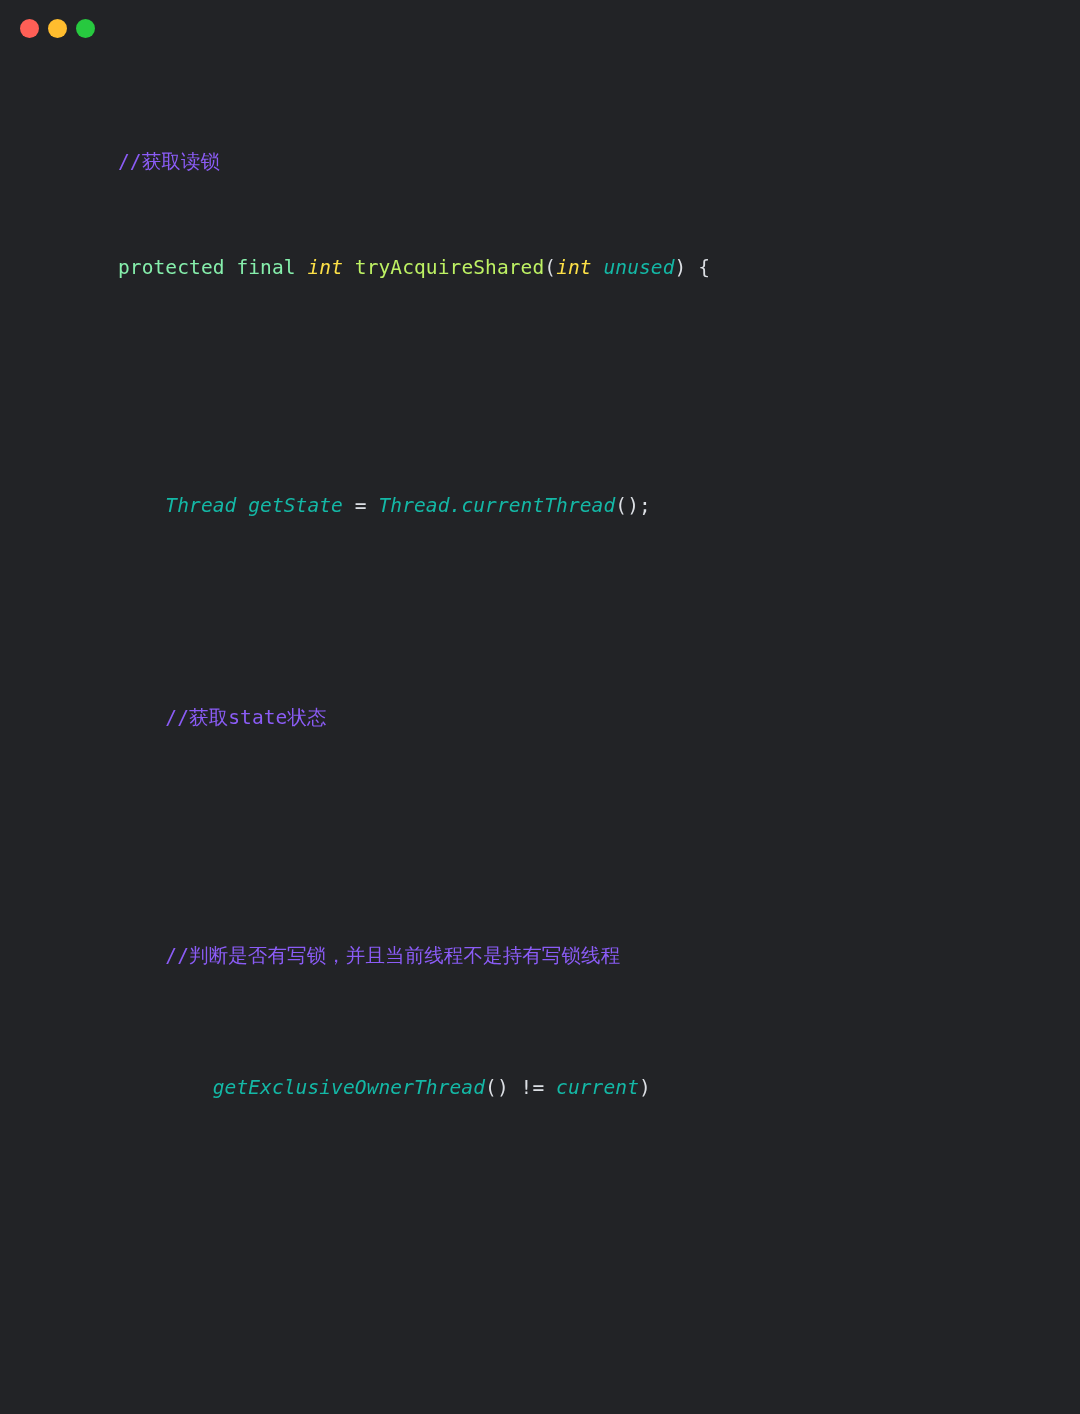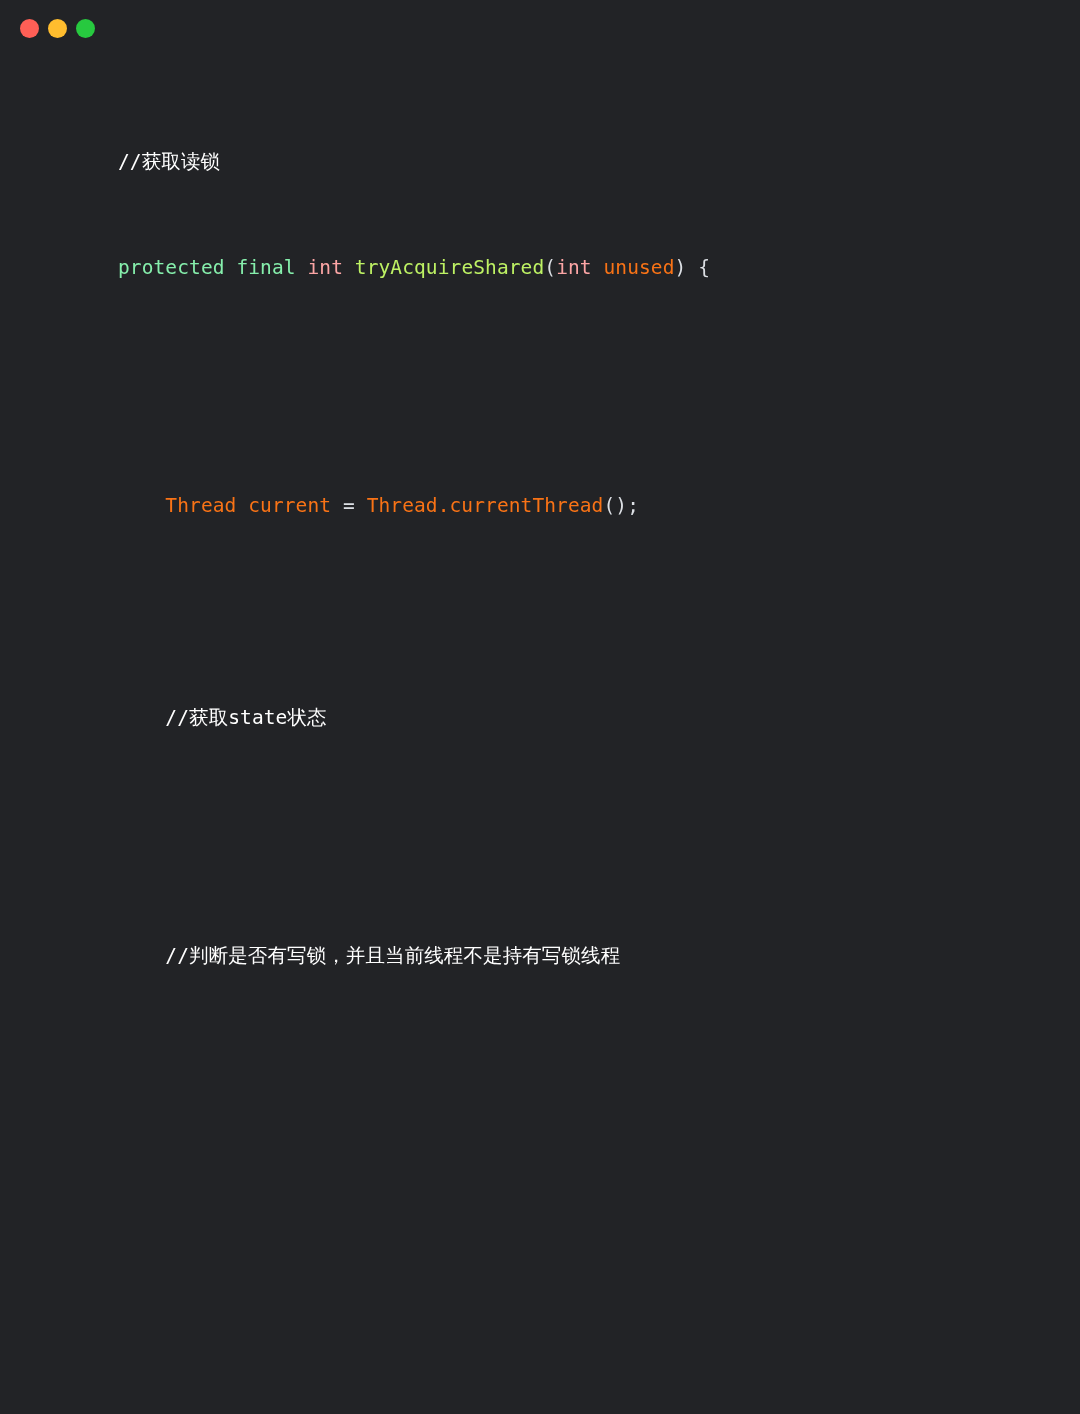--- a/index.html
+++ b/index.html
@@ -40,25 +40,25 @@
     top: 70px;
     right: 0;
     font-family: "DejaVu Sans Mono", "Liberation Mono", monospace;
     font-size: 19.5px;
     line-height: 26.45px;
     white-space: pre;
     letter-spacing: 0.1px;
   }
   .ln { min-height: 26.45px; }
   
-  .cmt  { color: #ffffff; margin-top: 48px; }
+  .cmt  { color: #8b5cf6; margin-top: 48px; }
   .kw   { color: #86efac; }
   .fn   { color: #bef264; }
-  .id   { color: #f97316; }
-  .pl   { color: #fca5a5; }
+  .id   { color: #14b8a6; font-style: italic; }
+  .pl   { color: #fde047; font-style: italic; }
   .num  { color: #9fbd7a; }
   .op   { color: #dcdfe4; }
 </style>
 </head>
 <body>
 
 <div id="window">
 
   <div id="titlebar">
     <span class="dot" style="background:#ff5f56"></span>
@@ -68,32 +68,33 @@
 
   <div id="code">
 
     <div class="ln"><span class="cmt">//获取读锁</span></div>
 
     <div class="ln"><span class="kw">protected final</span><span class="pl"> </span><span class="pl">int</span><span class="pl"> </span><span class="fn">tryAcquireShared</span><span class="op">(</span><span class="pl">int</span><span class="op"> </span><span class="id">unused</span><span class="op">) {</span></div>
 
     <div class="ln">&nbsp;</div>
 
 
-    <div class="ln"><span class="id">    Thread current </span><span class="op">=</span><span class="id"> Thread.currentThread</span><span class="op">();</span></div>
+    <div class="ln"><span class="id">    Thread getState </span><span class="op">=</span><span class="id"> Thread.currentThread</span><span class="op">();</span></div>
 
     <div class="ln">&nbsp;</div>
 
     <div class="ln"><span class="cmt">    //获取state状态</span></div>
 
 
     <div class="ln">&nbsp;</div>
 
     <div class="ln"><span class="cmt">    //判断是否有写锁，并且当前线程不是持有写锁线程</span></div>
 
 
+    <div class="ln"><span class="id">        getExclusiveOwnerThread</span><span class="op">() != </span><span class="id">current</span><span class="op">)</span></div>
 
     
 
     
 
     
 
     
 
     

